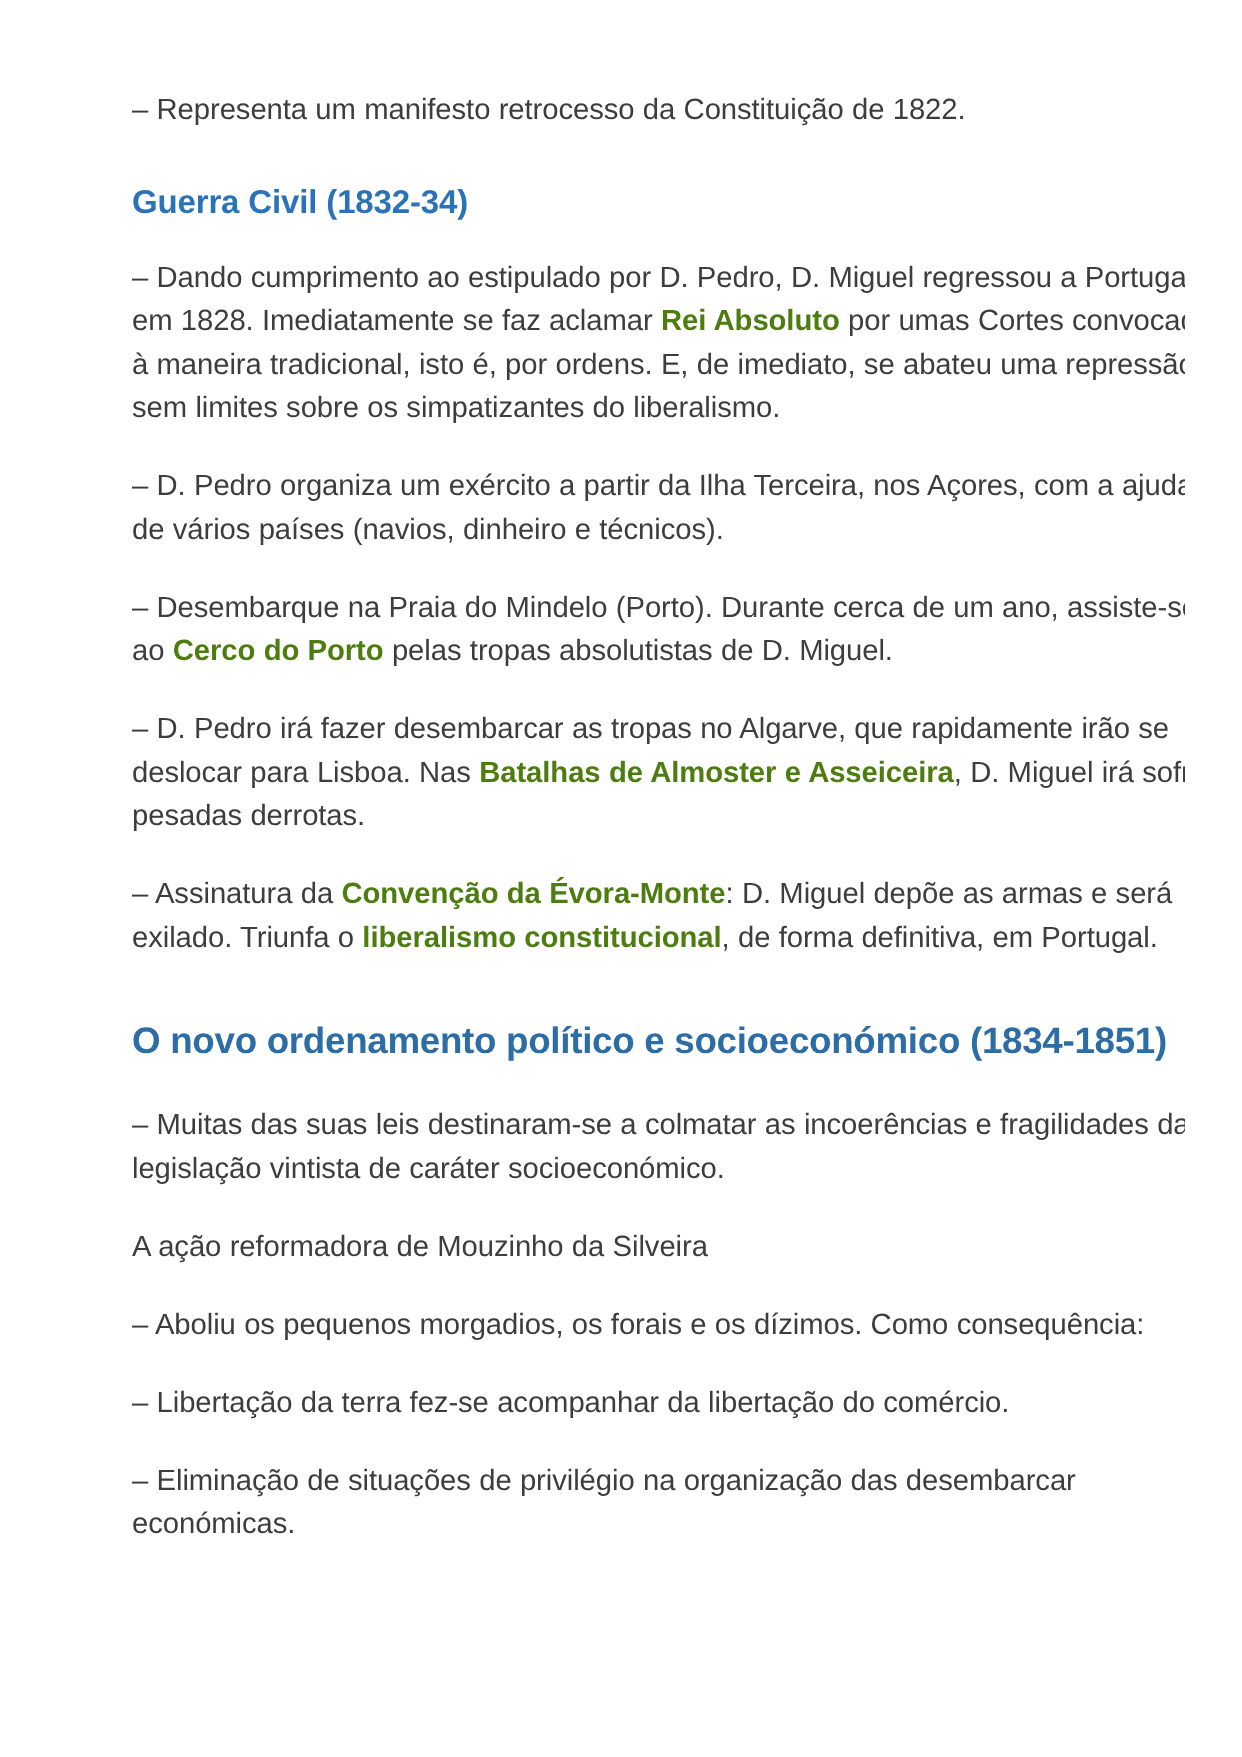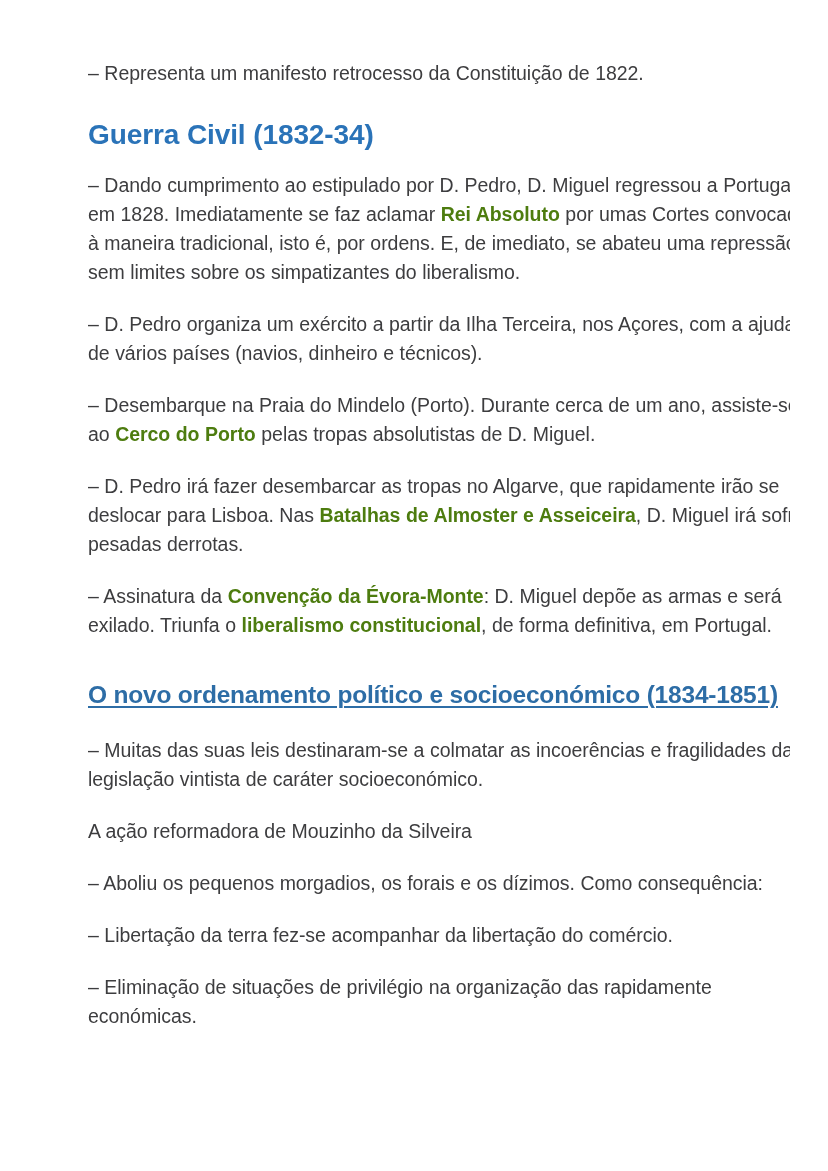--- a/index.html
+++ b/index.html
@@ -40,34 +40,33 @@
 
   .para b,
   .para strong {
     font-weight: bold;
     color: #4d7c0f;
   }
 
   
   .heading-plain {
     color: #2a73b8;
-    font-size: 28px;
+    font-size: 22px;
     line-height: 28px;
     font-weight: bold;
     margin: 0 0 22px 0;
     letter-spacing: -0.1px;
   }
 
   
   .heading-underline {
     color: #2d6da6;
     font-size: 24.5px;
     line-height: 34px;
     font-weight: bold;
-    text-decoration: underline;
     text-decoration-thickness: 2px;
     text-underline-offset: 3px;
     margin: 0 0 24px 0;
     letter-spacing: -0.2px;
     width: 100%;
   }
 
   
   .gap-before-heading { margin-top: 33px; }
   .gap-before-major   { margin-top: 38px; }
@@ -96,16 +95,16 @@
     <h1 class="heading-underline gap-before-major">O novo ordenamento político e socioeconómico (1834-1851)</h1>
 
     <p class="para">– Muitas das suas leis destinaram-se a colmatar as incoerências e fragilidades da legislação vintista de caráter socioeconómico.</p>
 
     <p class="para">A ação reformadora de Mouzinho da Silveira</p>
 
     <p class="para">– Aboliu os pequenos morgadios, os forais e os dízimos. Como consequência:</p>
 
     <p class="para">– Libertação da terra fez-se acompanhar da libertação do comércio.</p>
 
-    <p class="para">– Eliminação de situações de privilégio na organização das rapidamente económicas.</p>
+    <p class="para">– Eliminação de situações de privilégio na organização das desembarcar económicas.</p>
 
   </div>
 </div>
 
 </body></html>

